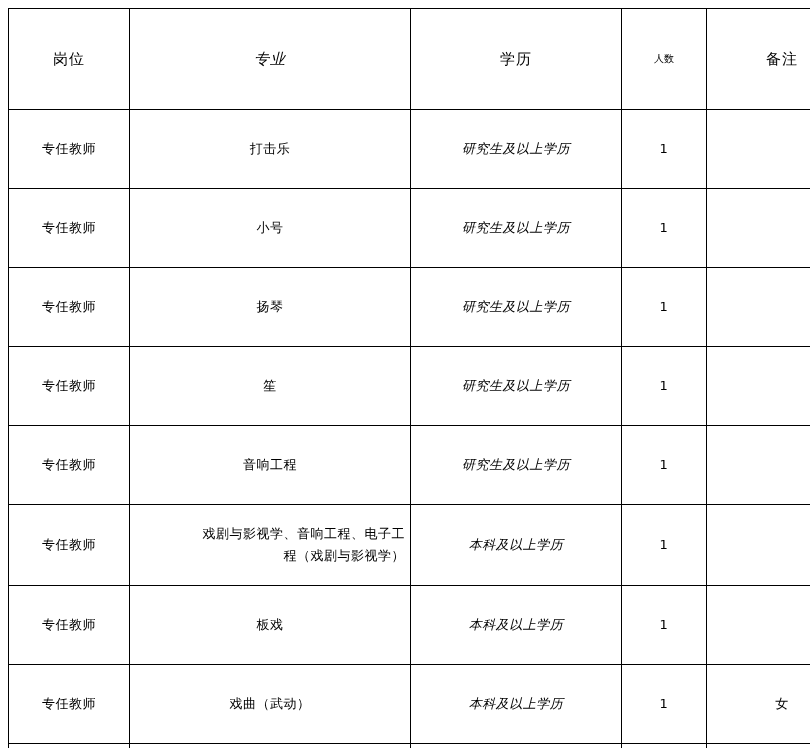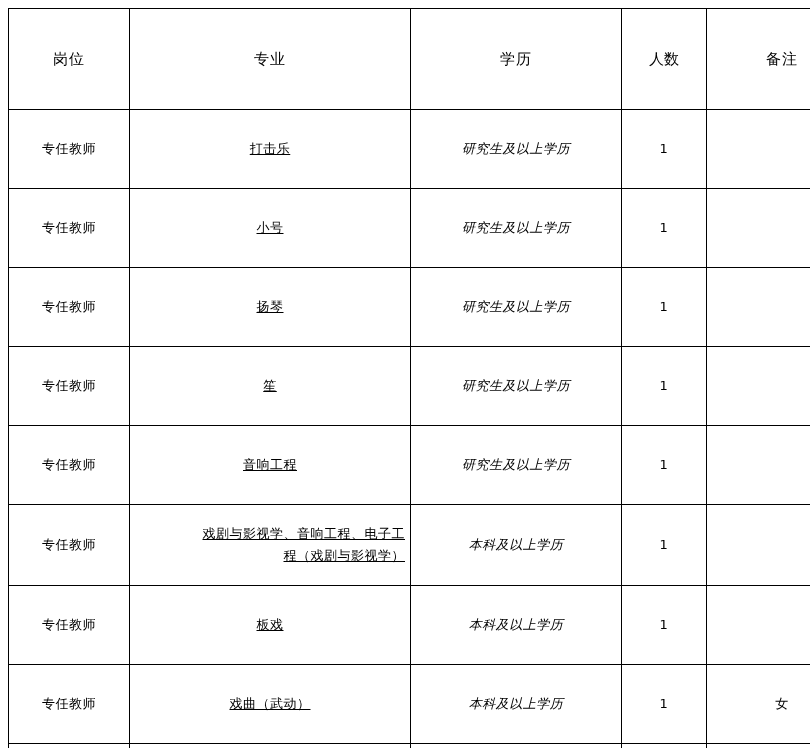--- a/index.html
+++ b/index.html
@@ -36,39 +36,39 @@
     padding: 4px 5px;
     font-weight: normal;
     line-height: 1.5;
   }
   thead th {
     height: 92px;
     font-size: 15px;
     letter-spacing: 1px;
   }
   thead th.narrow-head {
-    font-size: 15px;
+    font-size: 10px;
     letter-spacing: 0;
     line-height: 1.35;
   }
   tbody td {
     height: 70px;
     font-size: 13px;
     letter-spacing: 0.5px;
   }
   tbody tr.tall td {
     height: 72px;
   }
   td.col-post { width: 110px; }
-  td.col-major { width: 270px; text-decoration: underline; }
+  td.col-major { width: 270px; }
   td.col-degree { width: 200px; font-style: italic; }
   td.col-count { width: 74px; }
   td.col-remark { width: 140px; }
   th.col-post { width: 110px; }
-  th.col-major { width: 270px; }
+  th.col-major { width: 270px; font-style: italic; }
   th.col-degree { width: 200px; }
   th.col-count { width: 74px; }
   th.col-remark { width: 140px; }
   .major-two-line {
     display: block;
     line-height: 1.7;
     font-size: 13px;
     text-align: right;
   }
   .count-cell {

